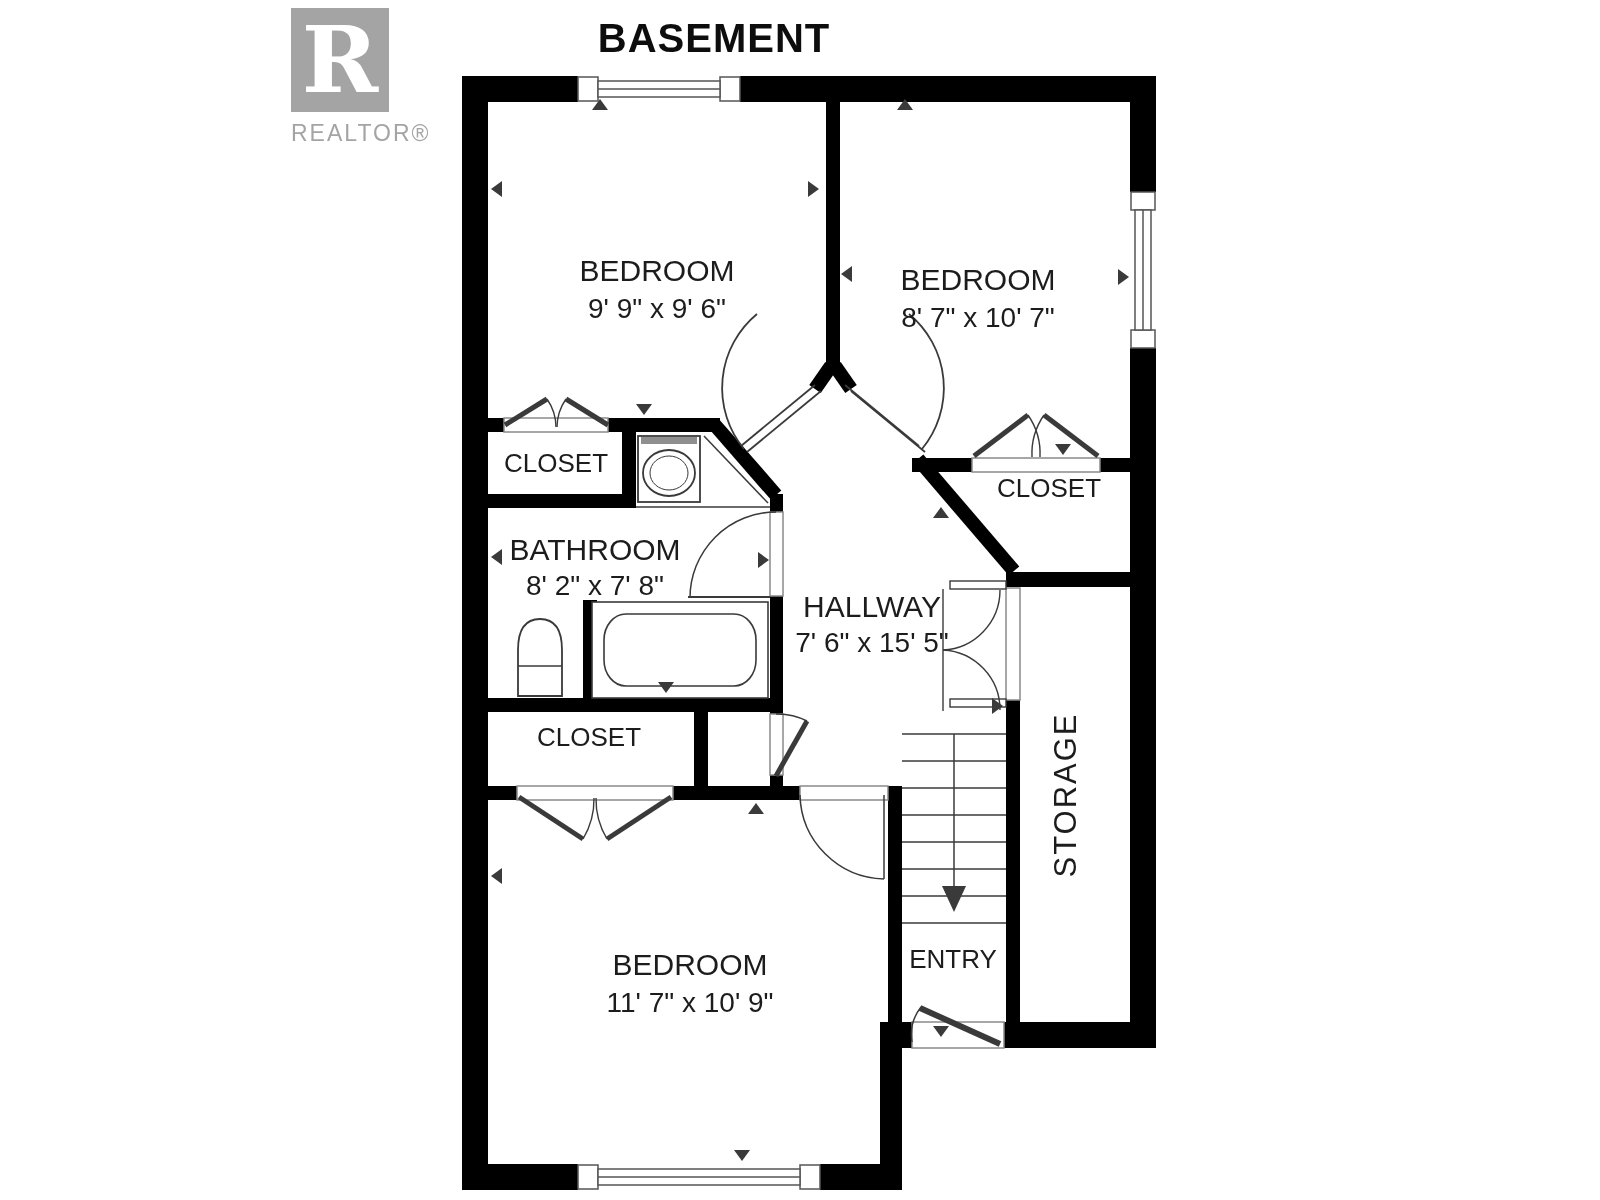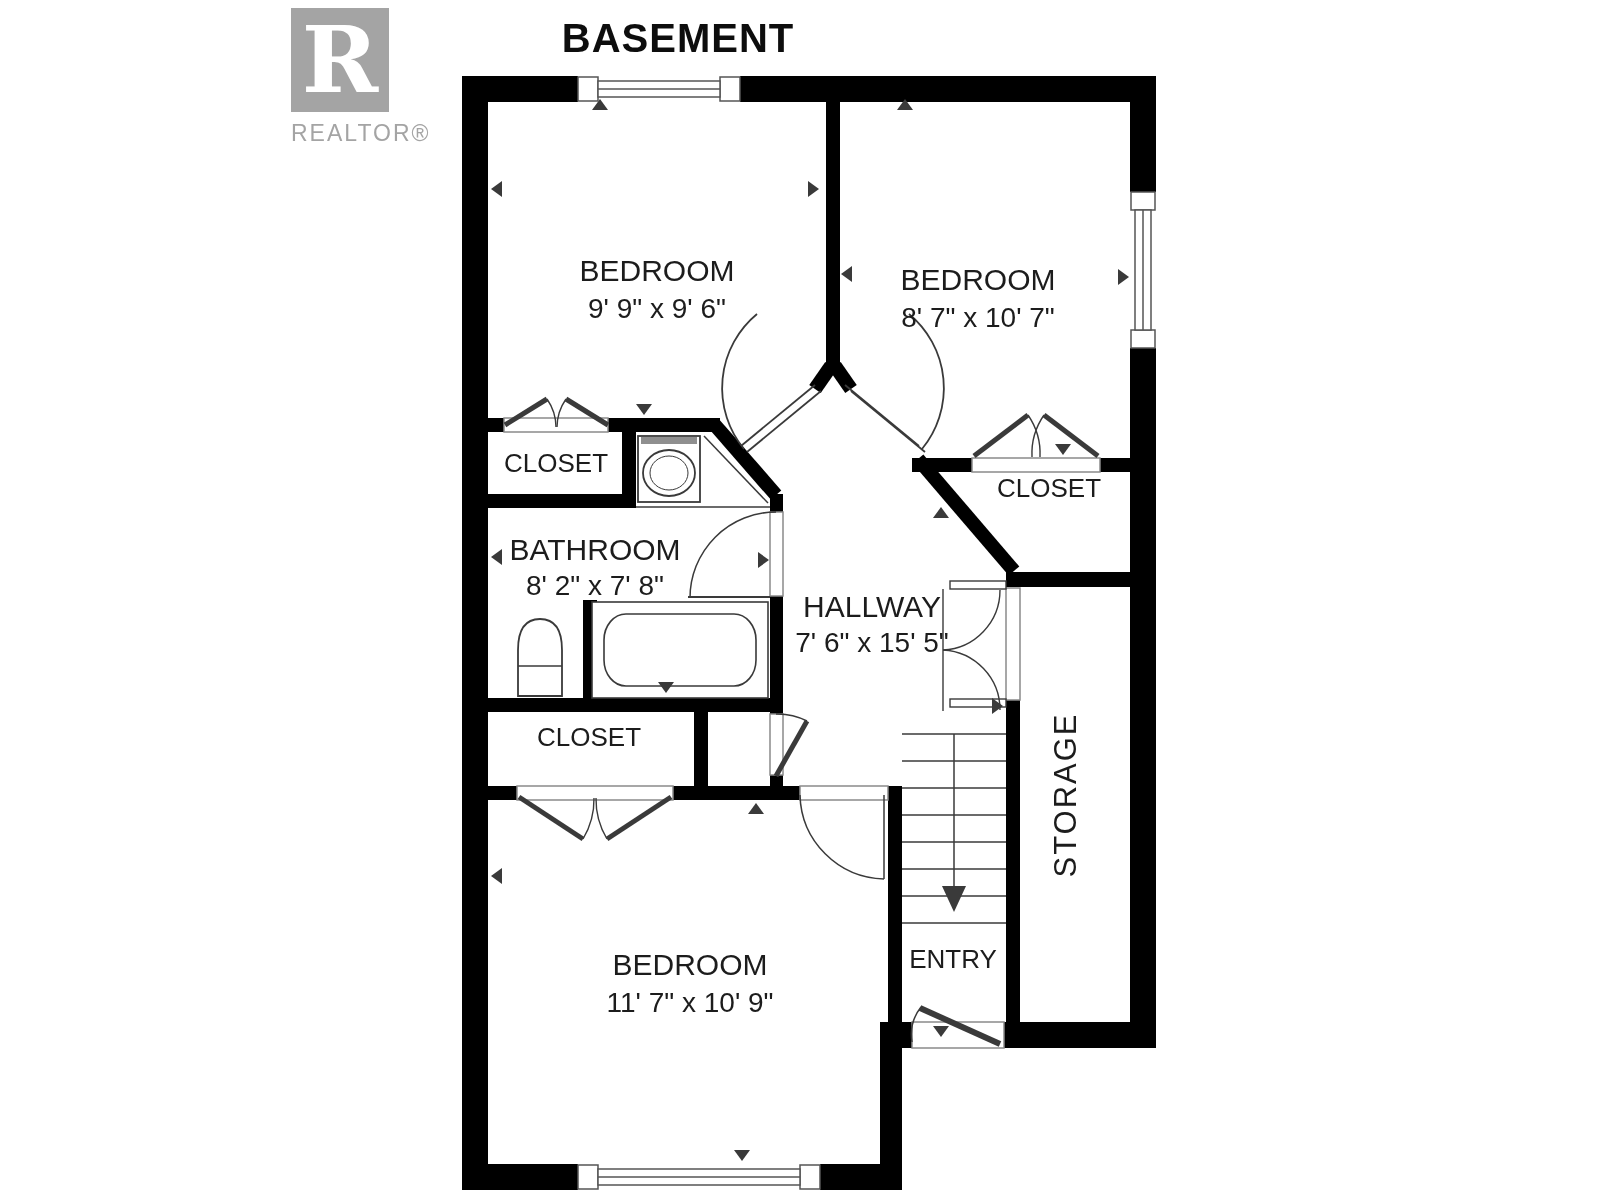--- a/index.html
+++ b/index.html
@@ -1,19 +1,19 @@
 <!DOCTYPE html>
 <html><head>
 <meta charset="utf-8">
 <style>
   html,body{margin:0;padding:0;background:#fff;}
   .stage{position:relative;width:1600px;height:1200px;background:#ffffff;overflow:hidden;
          font-family:"Liberation Sans",sans-serif;}
   .title{position:absolute;left:0;top:16px;width:1356px;text-align:center;
-         font-size:40px;font-weight:bold;letter-spacing:1px;color:#0d0d0d;}
+         font-size:40px;font-weight:bold;letter-spacing:1px;color:#0d0d0d;padding-left:36px;}
   .logo{position:absolute;left:291px;top:8px;width:120px;}
   .logo-box{width:98px;height:104px;background:#a4a4a4;color:#ffffff;
             display:flex;align-items:center;justify-content:center;
             font-family:"DejaVu Serif",serif;font-weight:bold;font-size:92px;line-height:1;}
   .logo-brand{margin-top:8px;color:#a4a4a4;font-size:23px;letter-spacing:2px;
               font-family:"Liberation Sans",sans-serif;}
   svg.plan{position:absolute;left:0;top:0;}
   .room-name{font-size:30px;fill:#1c1c1c;}
   .room-dims{font-size:28px;fill:#1c1c1c;}
   .room-name-sm{font-size:26px;fill:#1c1c1c;}

